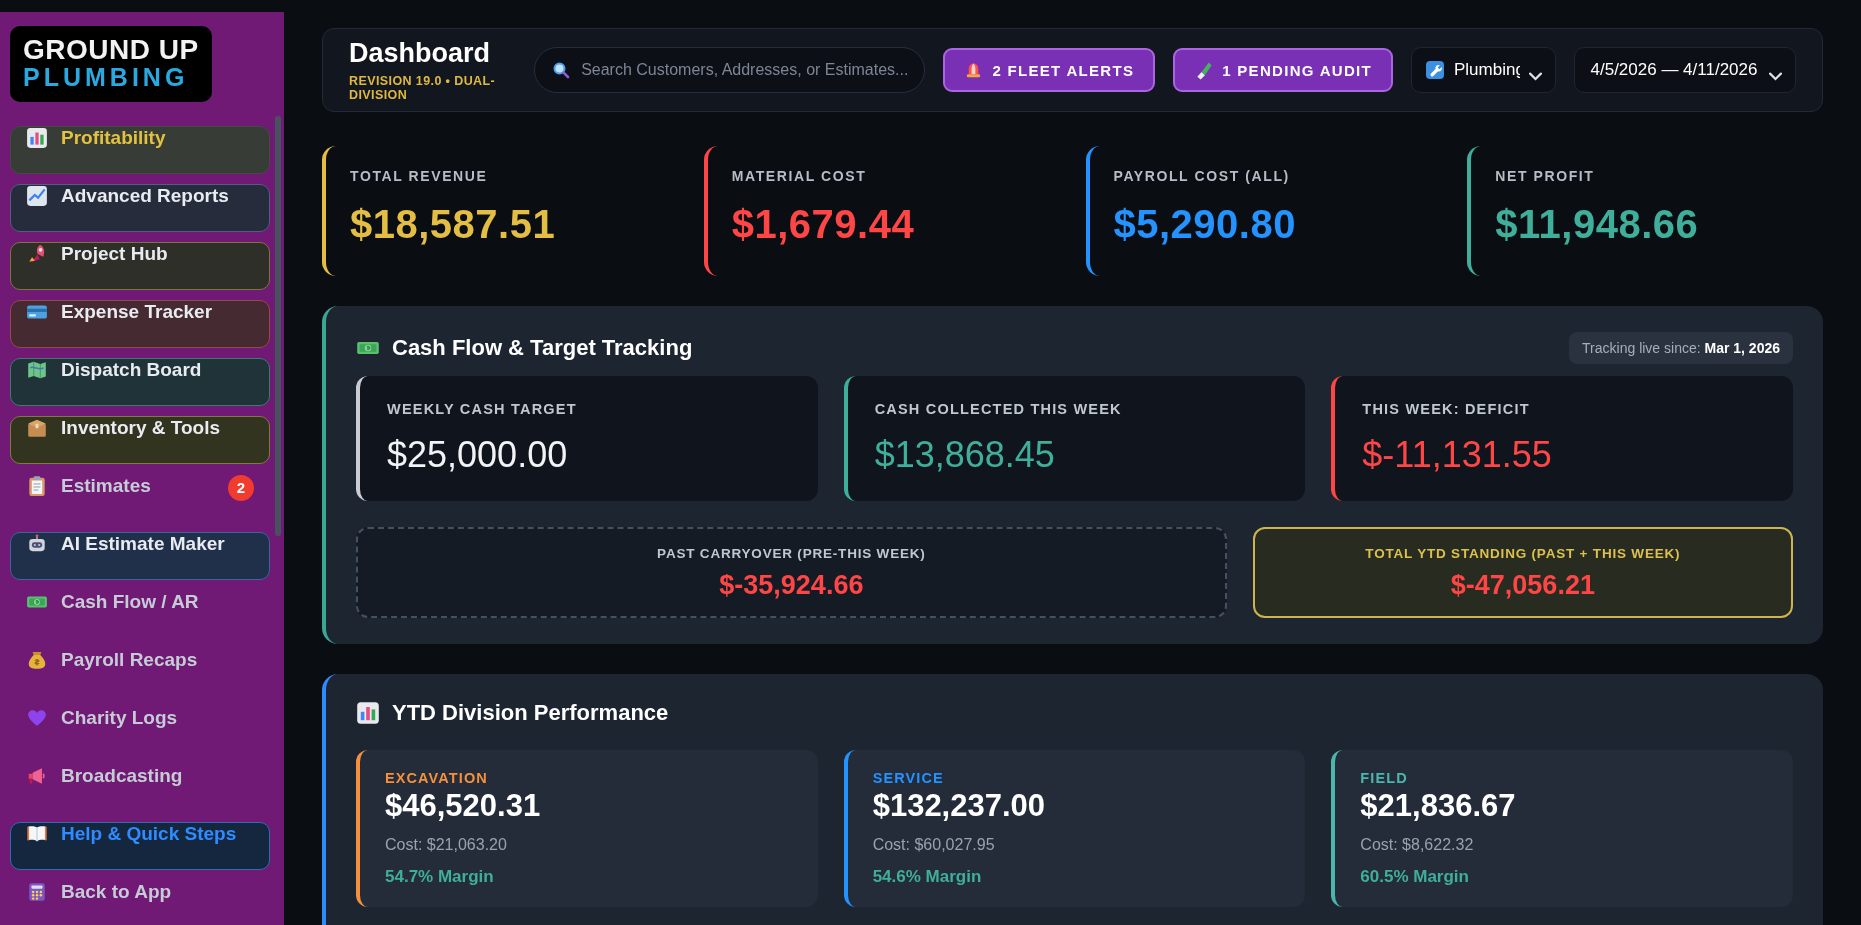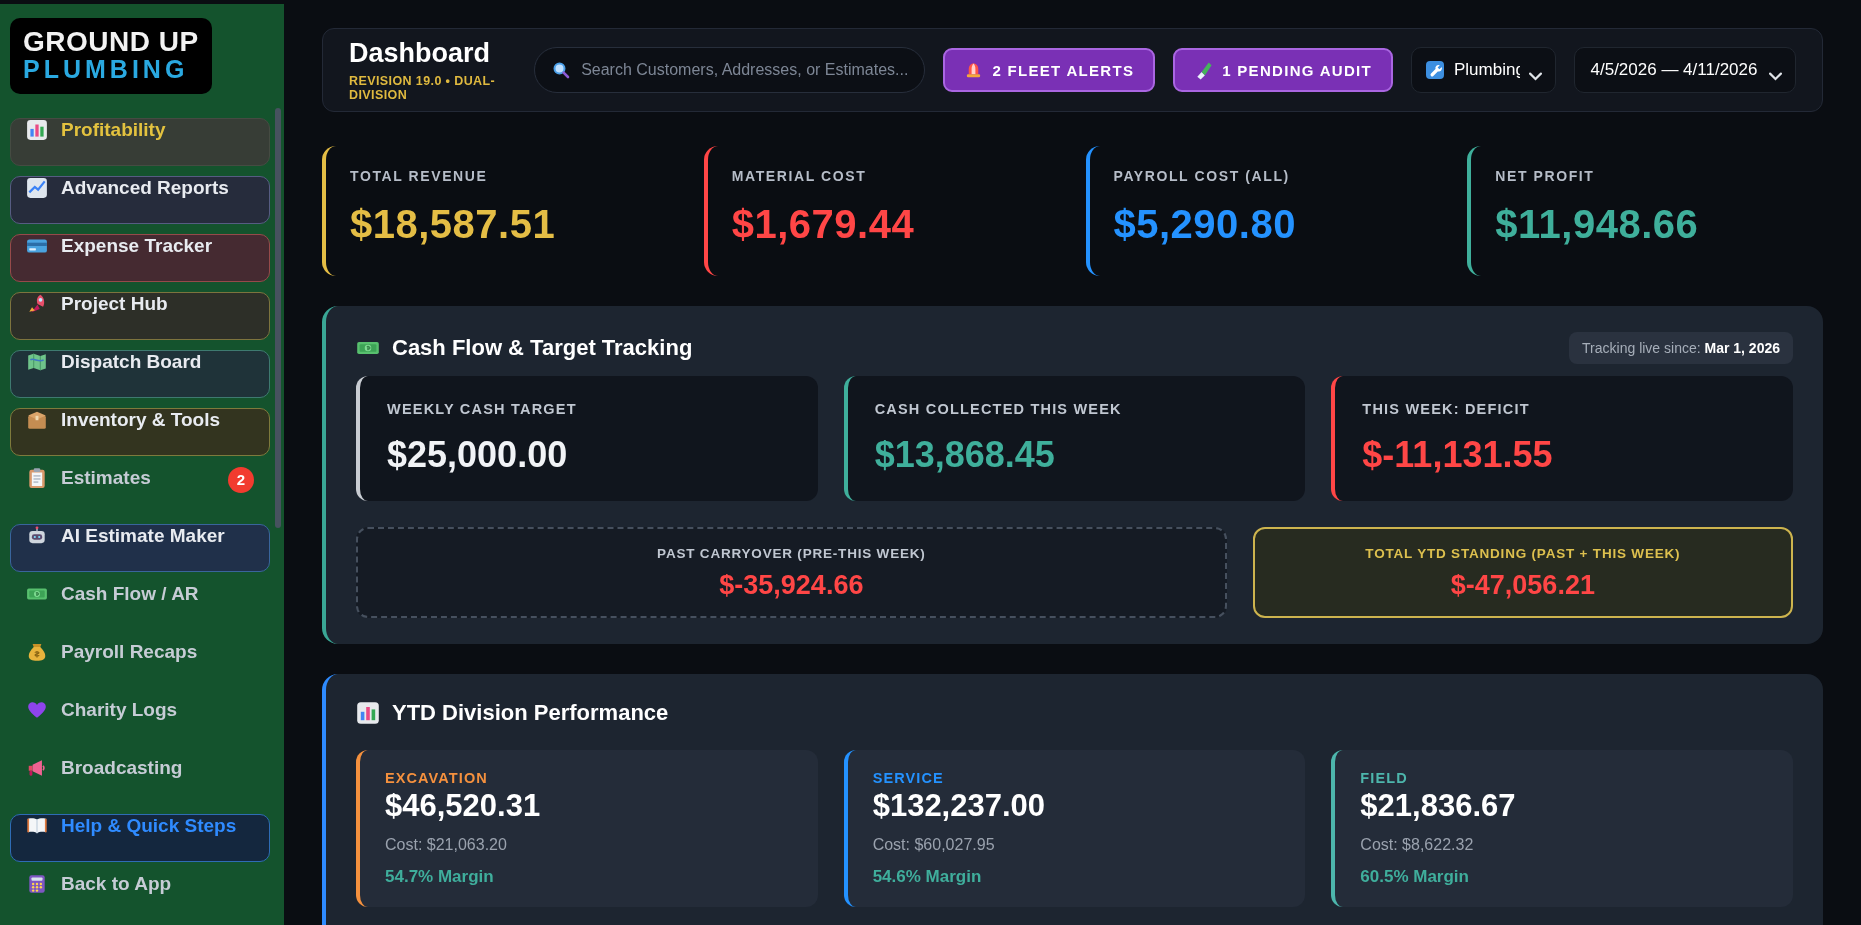--- a/index.html
+++ b/index.html
@@ -1,21 +1,21 @@
 <!DOCTYPE html>
 <html><head>
 <meta charset="utf-8">
 <style>
   * { margin:0; padding:0; box-sizing:border-box; }
   html,body { width:1861px; height:925px; overflow:hidden; background:#0a0d12;
     font-family:"Liberation Sans", sans-serif; color:#e8ebf0; }
 
   
-  .sidebar { position:absolute; left:0; top:4px; bottom:0; width:284px;
-    background:#14532d; padding:14px 14px 0 10px; }
+  .sidebar { position:absolute; left:0; top:12px; bottom:0; width:284px;
+    background:#701a75; padding:14px 14px 0 10px; }
   .scroll-thumb { position:absolute; right:3px; top:104px; width:6px; height:420px;
     background:#47525f; border-radius:3px; }
   .logo { display:inline-block; background:#000; border-radius:10px; padding:9px 13px 11px; margin-bottom:24px; }
   .logo-1 { font-size:28px; font-weight:800; color:#f2f2f2; letter-spacing:.5px; line-height:1.05; }
   .logo-2 { font-size:25px; font-weight:800; color:#2aa9e1; letter-spacing:4px; line-height:1.05; }
   .si { height:48px; border-radius:10px; display:flex; gap:13px;
     padding:0 15px; margin-bottom:10px; font-size:19px; font-weight:600; color:#e8ebf0;
     border:1px solid transparent; cursor:pointer; }
   .si .icon { width:22px; height:22px; flex:none; display:inline-flex; }
   .icon svg { width:100%; height:100%; }
@@ -74,21 +74,21 @@
   .sec-head .icon { width:24px; height:24px; }
   .sec-title { font-size:22px; font-weight:800; color:#fff; }
   .tracking { margin-left:auto; background:#2a323f; border-radius:8px; padding:8px 13px;
     font-size:14px; color:#a6aeb9; }
   .tracking b { color:#fff; }
 
   .cash-cards { display:grid; grid-template-columns:repeat(3,1fr); gap:26px; margin-top:12px; }
   .scard { background:#10151d; border-radius:12px; border-left:4px solid; padding:25px 27px; min-height:120px; }
   .b-white { border-color:#c9cdd3; } .v-white { color:#f1f3f6; }
   .scard-label { font-size:14.5px; font-weight:800; color:#c0c7d1; letter-spacing:1.2px; }
-  .scard-value { font-size:36px; font-weight:700; margin-top:17px; }
+  .scard-value { font-size:36px; font-weight:400; margin-top:17px; }
 
   .cash-bottom { display:flex; gap:26px; margin-top:26px; }
   .carryover { flex:1.64; background:#151b24; border:2px dashed #46505e; border-radius:12px;
     text-align:center; padding:17px 10px 15px; }
   .standing { flex:1; background:#272b20; border:2px solid #cdb44e; border-radius:12px;
     text-align:center; padding:17px 10px 15px; }
   .cb-label { font-size:13.5px; font-weight:800; color:#c0c7d1; letter-spacing:.8px; }
   .standing .cb-label { color:#ddc04e; }
   .cb-value { font-size:27px; font-weight:800; color:#ff4646; margin-top:9px; }
 
@@ -124,40 +124,40 @@
   </div>
   <div class="si si-reports">
     <span class="icon">
         <svg viewBox="0 0 20 20">
           <rect x="1" y="1" width="18" height="18" rx="3" fill="#dfe6ee"></rect>
           <path d="M3 14 L8 9 L11 11.5 L17 4" stroke="#3b82f6" stroke-width="2" fill="none"></path>
         </svg>
       </span>
     <span>Advanced Reports</span>
   </div>
-  <div class="si si-expense">
-    <span class="icon">
-        <svg viewBox="0 0 20 20">
-          <rect x="1" y="4" width="18" height="12" rx="2" fill="#4aa3e0"></rect>
-          <rect x="1" y="7" width="18" height="3" fill="#2b6ea8"></rect>
-          <rect x="3" y="12" width="6" height="2" rx="0.6" fill="#dff1ff"></rect>
-        </svg>
-      </span>
-    <span>Expense Tracker</span>
-  </div>
   <div class="si si-project">
     <span class="icon">
         <svg viewBox="0 0 20 20">
           <path d="M13 1.5 C16.5 3.5 17.5 8.5 15.5 12.5 L10.5 10 C9 6 10.5 3 13 1.5 Z" fill="#e94f6a"></path>
           <circle cx="13.2" cy="6.2" r="1.7" fill="#bfe3ff"></circle>
           <path d="M10.5 10.5 L5 17.5 L12.5 14.5 Z" fill="#c2185b"></path>
           <path d="M5.5 13 L3 17 L8 16 Z" fill="#f5a83c"></path>
         </svg>
       </span>
     <span>Project Hub</span>
+  </div>
+  <div class="si si-expense">
+    <span class="icon">
+        <svg viewBox="0 0 20 20">
+          <rect x="1" y="4" width="18" height="12" rx="2" fill="#4aa3e0"></rect>
+          <rect x="1" y="7" width="18" height="3" fill="#2b6ea8"></rect>
+          <rect x="3" y="12" width="6" height="2" rx="0.6" fill="#dff1ff"></rect>
+        </svg>
+      </span>
+    <span>Expense Tracker</span>
   </div>
   <div class="si si-dispatch">
     <span class="icon">
         <svg viewBox="0 0 20 20">
           <path d="M2 4 L7 2.5 L13 4.5 L18 3 L18 16 L13 17.5 L7 15.5 L2 17 Z" fill="#6fc48a"></path>
           <path d="M7 2.5 L7 15.5 M13 4.5 L13 17.5" stroke="#4a9a68" stroke-width="1"></path>
           <path d="M4 8 C7 6 12 11 16 8" stroke="#3e78c2" stroke-width="1.4" fill="none"></path>
         </svg>
       </span>
     <span>Dispatch Board</span>

